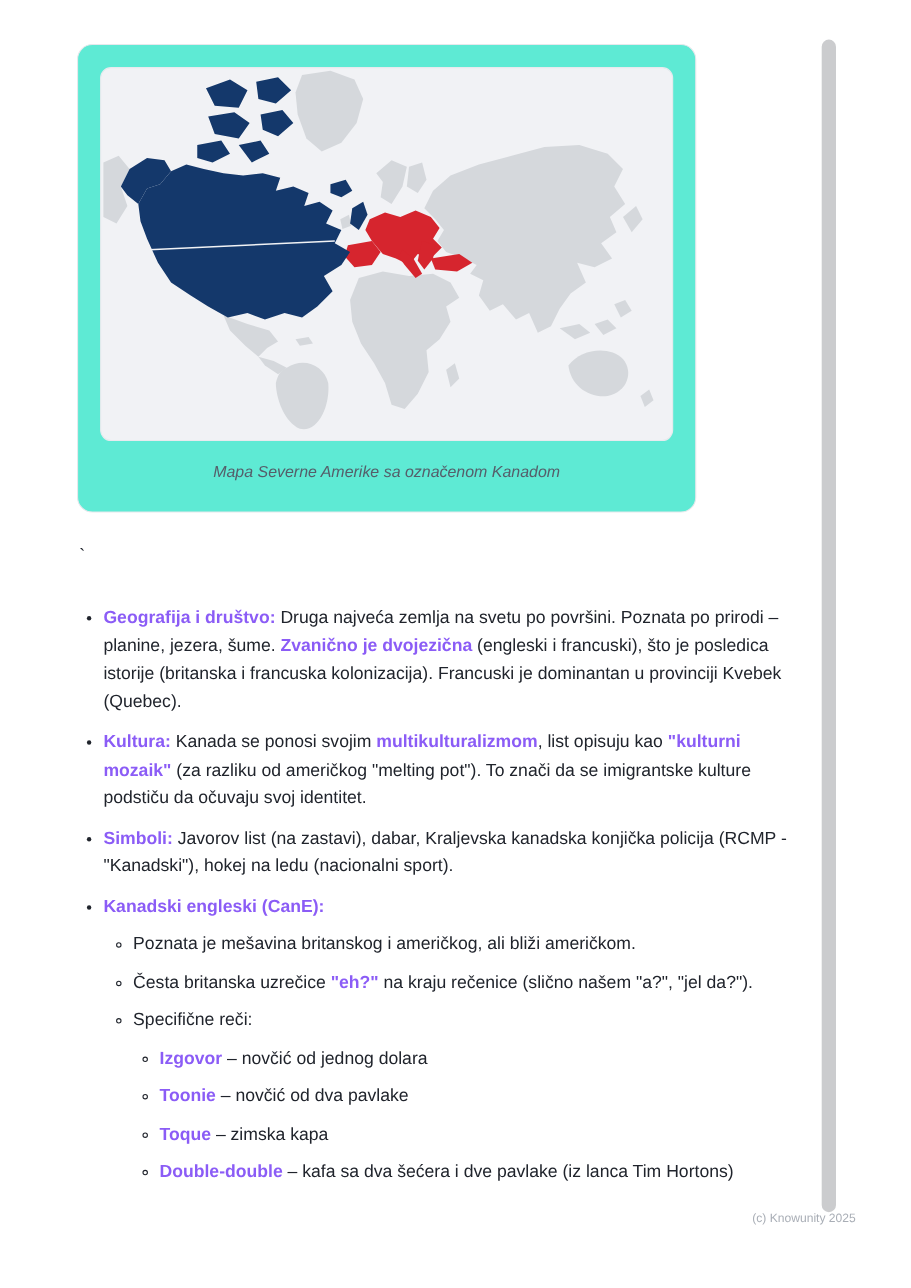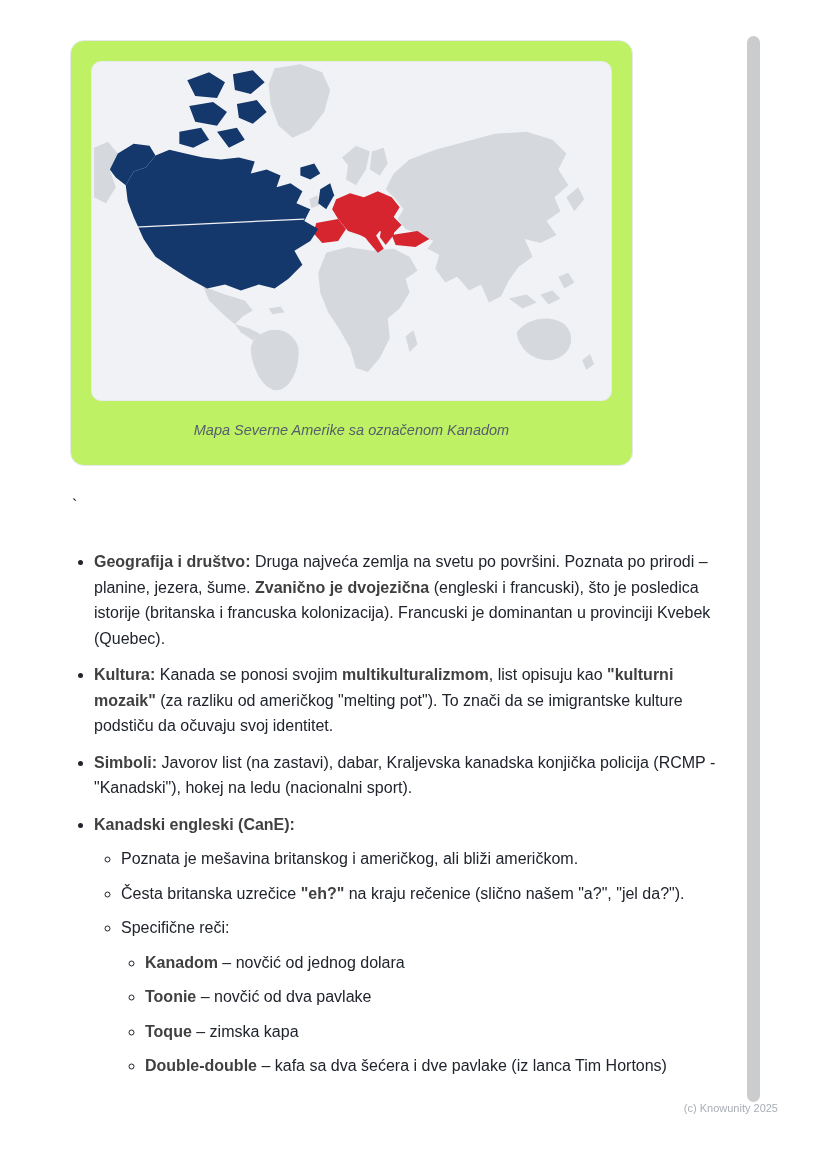--- a/index.html
+++ b/index.html
@@ -6,21 +6,21 @@
   html, body { margin: 0; padding: 0; }
   body {
     width: 828px; height: 1171px;
     position: relative;
     background: #ffffff;
     font-family: "Liberation Sans", sans-serif;
     overflow: hidden;
   }
   .card {
     position: absolute; left: 70px; top: 40px; width: 563px;
-    background: #bef264;
+    background: #5eead4;
     border: 1px solid #e6e8ec;
     border-radius: 14px;
   }
   .map-panel {
     margin: 20px 20px 0 20px;
     height: 340px;
     background: var(--map-bg, #f1f2f5);
     border: 1px solid #e8eaee;
     border-radius: 10px;
     overflow: hidden;
@@ -39,21 +39,21 @@
   }
   .stray {
     position: absolute; left: 72px; top: 497px;
     font-size: 16px; color: #20242c;
   }
   .notes {
     position: absolute; left: 72px; top: 549px; width: 646px;
     font-size: 16px; line-height: 25.5px;
     color: #20242c;
   }
-  .notes strong { font-weight: 700; color: #404040; }
+  .notes strong { font-weight: 700; color: #8b5cf6; }
   .notes ul { margin: 0; }
   ul.lvl1 { list-style: disc outside; padding-left: 22px; }
   ul.lvl2 { list-style: circle outside; padding-left: 27px; margin-top: 9px; }
   ul.lvl3 { list-style: circle outside; padding-left: 24px; margin-top: 9px; }
   ul.lvl1 > li { margin-bottom: 11px; }
   ul.lvl2 > li { margin-bottom: 9px; }
   ul.lvl3 > li { margin-bottom: 9px; }
   li::marker { color: #20242c; }
   .scrollbar {
     position: absolute; left: 747px; top: 36px;
@@ -118,21 +118,21 @@
 
   <section class="notes">
       <ul class="lvl1">
         <li><strong>Geografija i društvo:</strong><span> Druga najveća zemlja na svetu po površini. Poznata po prirodi – planine, jezera, šume. </span><strong>Zvanično je dvojezična</strong><span> (engleski i francuski), što je posledica istorije (britanska i francuska kolonizacija). Francuski je dominantan u provinciji Kvebek (Quebec).</span></li>
         <li><strong>Kultura:</strong><span> Kanada se ponosi svojim </span><strong>multikulturalizmom</strong><span>, list opisuju kao </span><strong>"kulturni mozaik"</strong><span> (za razliku od američkog "melting pot"). To znači da se imigrantske kulture podstiču da očuvaju svoj identitet.</span></li>
         <li><strong>Simboli:</strong><span> Javorov list (na zastavi), dabar, Kraljevska kanadska konjička policija (RCMP - "Kanadski"), hokej na ledu (nacionalni sport).</span></li>
         <li><strong>Kanadski engleski (CanE):</strong><ul class="lvl2">
             <li><span>Poznata je mešavina britanskog i američkog, ali bliži američkom.</span></li>
             <li><span>Česta britanska uzrečice </span><strong>"eh?"</strong><span> na kraju rečenice (slično našem "a?", "jel da?").</span></li>
             <li><span>Specifične reči:</span><ul class="lvl3">
-                <li><strong>Kanadom</strong><span> – novčić od jednog dolara</span></li>
+                <li><strong>Izgovor</strong><span> – novčić od jednog dolara</span></li>
                 <li><strong>Toonie</strong><span> – novčić od dva pavlake</span></li>
                 <li><strong>Toque</strong><span> – zimska kapa</span></li>
                 <li><strong>Double-double</strong><span> – kafa sa dva šećera i dve pavlake (iz lanca Tim Hortons)</span></li>
               </ul></li>
           </ul></li>
       </ul>
     </section>
 
   <div class="scrollbar"></div>
 

